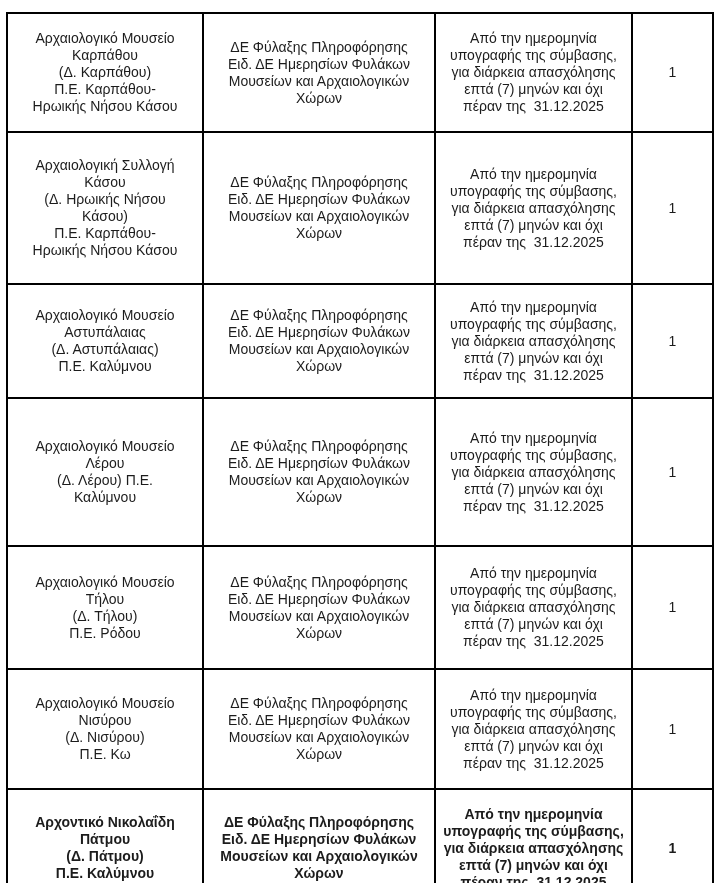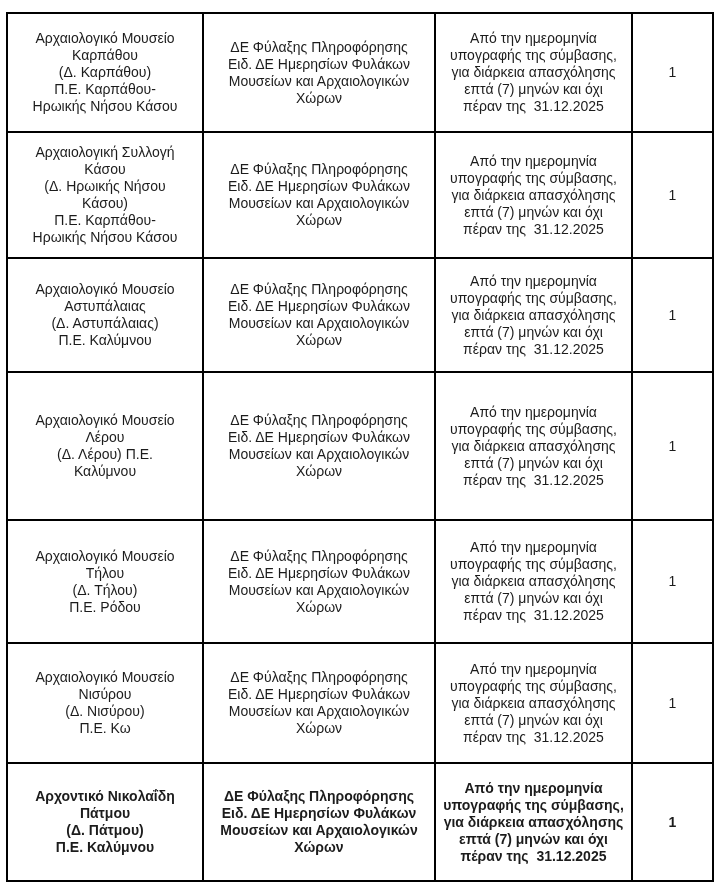--- a/index.html
+++ b/index.html
@@ -36,21 +36,21 @@
     white-space: pre-line;
     padding: 2px 4px;
     box-sizing: border-box;
     overflow: hidden;
   }
   col.c-location  { width: 196px; }
   col.c-specialty { width: 232px; }
   col.c-duration  { width: 197px; }
   col.c-count     { width: 81px;  }
   tr.r1 { height: 119px; }
-  tr.r2 { height: 126px; }
+  tr.r2 { height: 152px; }
   tr.r3 { height: 114px; }
   tr.r4 { height: 148px; }
   tr.r5 { height: 123px; }
   tr.r6 { height: 120px; }
   tr.r7 { height: 118px; font-weight: bold; }
 </style>
 </head>
 <body>
 
 <div class="page">

